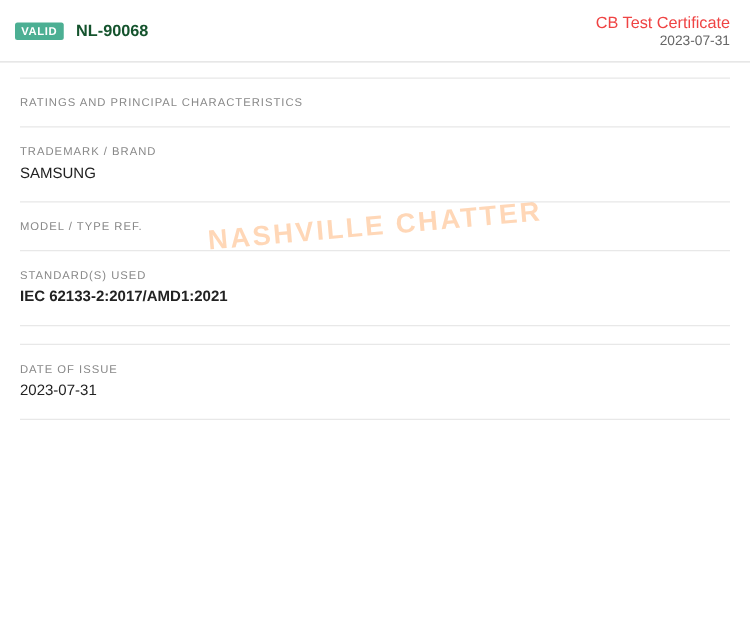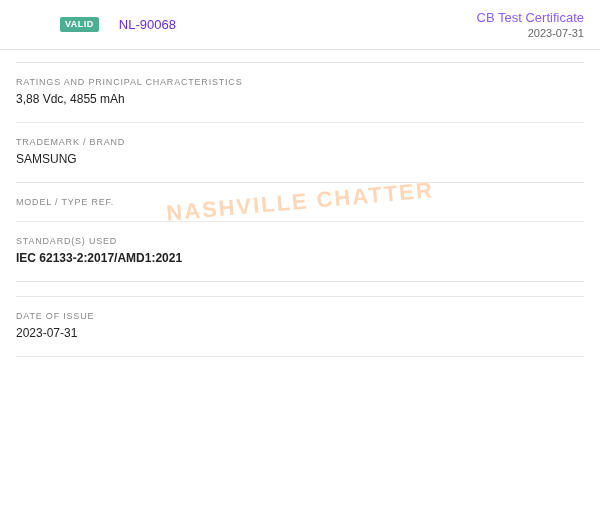--- a/index.html
+++ b/index.html
@@ -20,43 +20,43 @@
     .header {
       display: flex;
       align-items: center;
       justify-content: space-between;
       padding: 10px 16px 10px 12px;
       border-bottom: 1px solid #e0e0e0;
       background: #fff;
     }
     .header-left {
       display: flex;
-      gap: 20px;
-      margin-left: 48px;
+      align-items: center;
+      gap: 10px;
     }
     .valid-badge {
       background: #4caf93;
       color: #fff;
       font-size: 9px;
       font-weight: bold;
       padding: 2px 5px;
       border-radius: 2px;
       letter-spacing: 0.5px;
     }
     .cert-number {
       font-size: 13px;
-      font-weight: normal;
-      color: #6d28d9;
+      font-weight: bold;
+      color: #14532d;
     }
     .header-right {
       text-align: right;
     }
     .cert-title {
       font-size: 13px;
-      color: #8b5cf6;
+      color: #ef4444;
       font-weight: normal;
     }
     .cert-date {
       font-size: 11px;
       color: #666;
       margin-top: 2px;
     }
     .content {
       padding: 12px 16px;
     }
@@ -116,21 +116,20 @@
       <div class="cert-date">2023-07-31</div>
     </div>
   </div>
 
   <div class="content">
 
     <hr class="divider">
 
     <div class="section">
       <div class="section-label">RATINGS AND PRINCIPAL CHARACTERISTICS</div>
-      <div class="section-value">3,88 Vdc, 4855 mAh</div>
     </div>
     <hr class="divider">
 
     <div class="section">
       <div class="section-label">TRADEMARK / BRAND</div>
       <div class="section-value">SAMSUNG</div>
     </div>
     <hr class="divider">
 
     <div class="section watermark">

